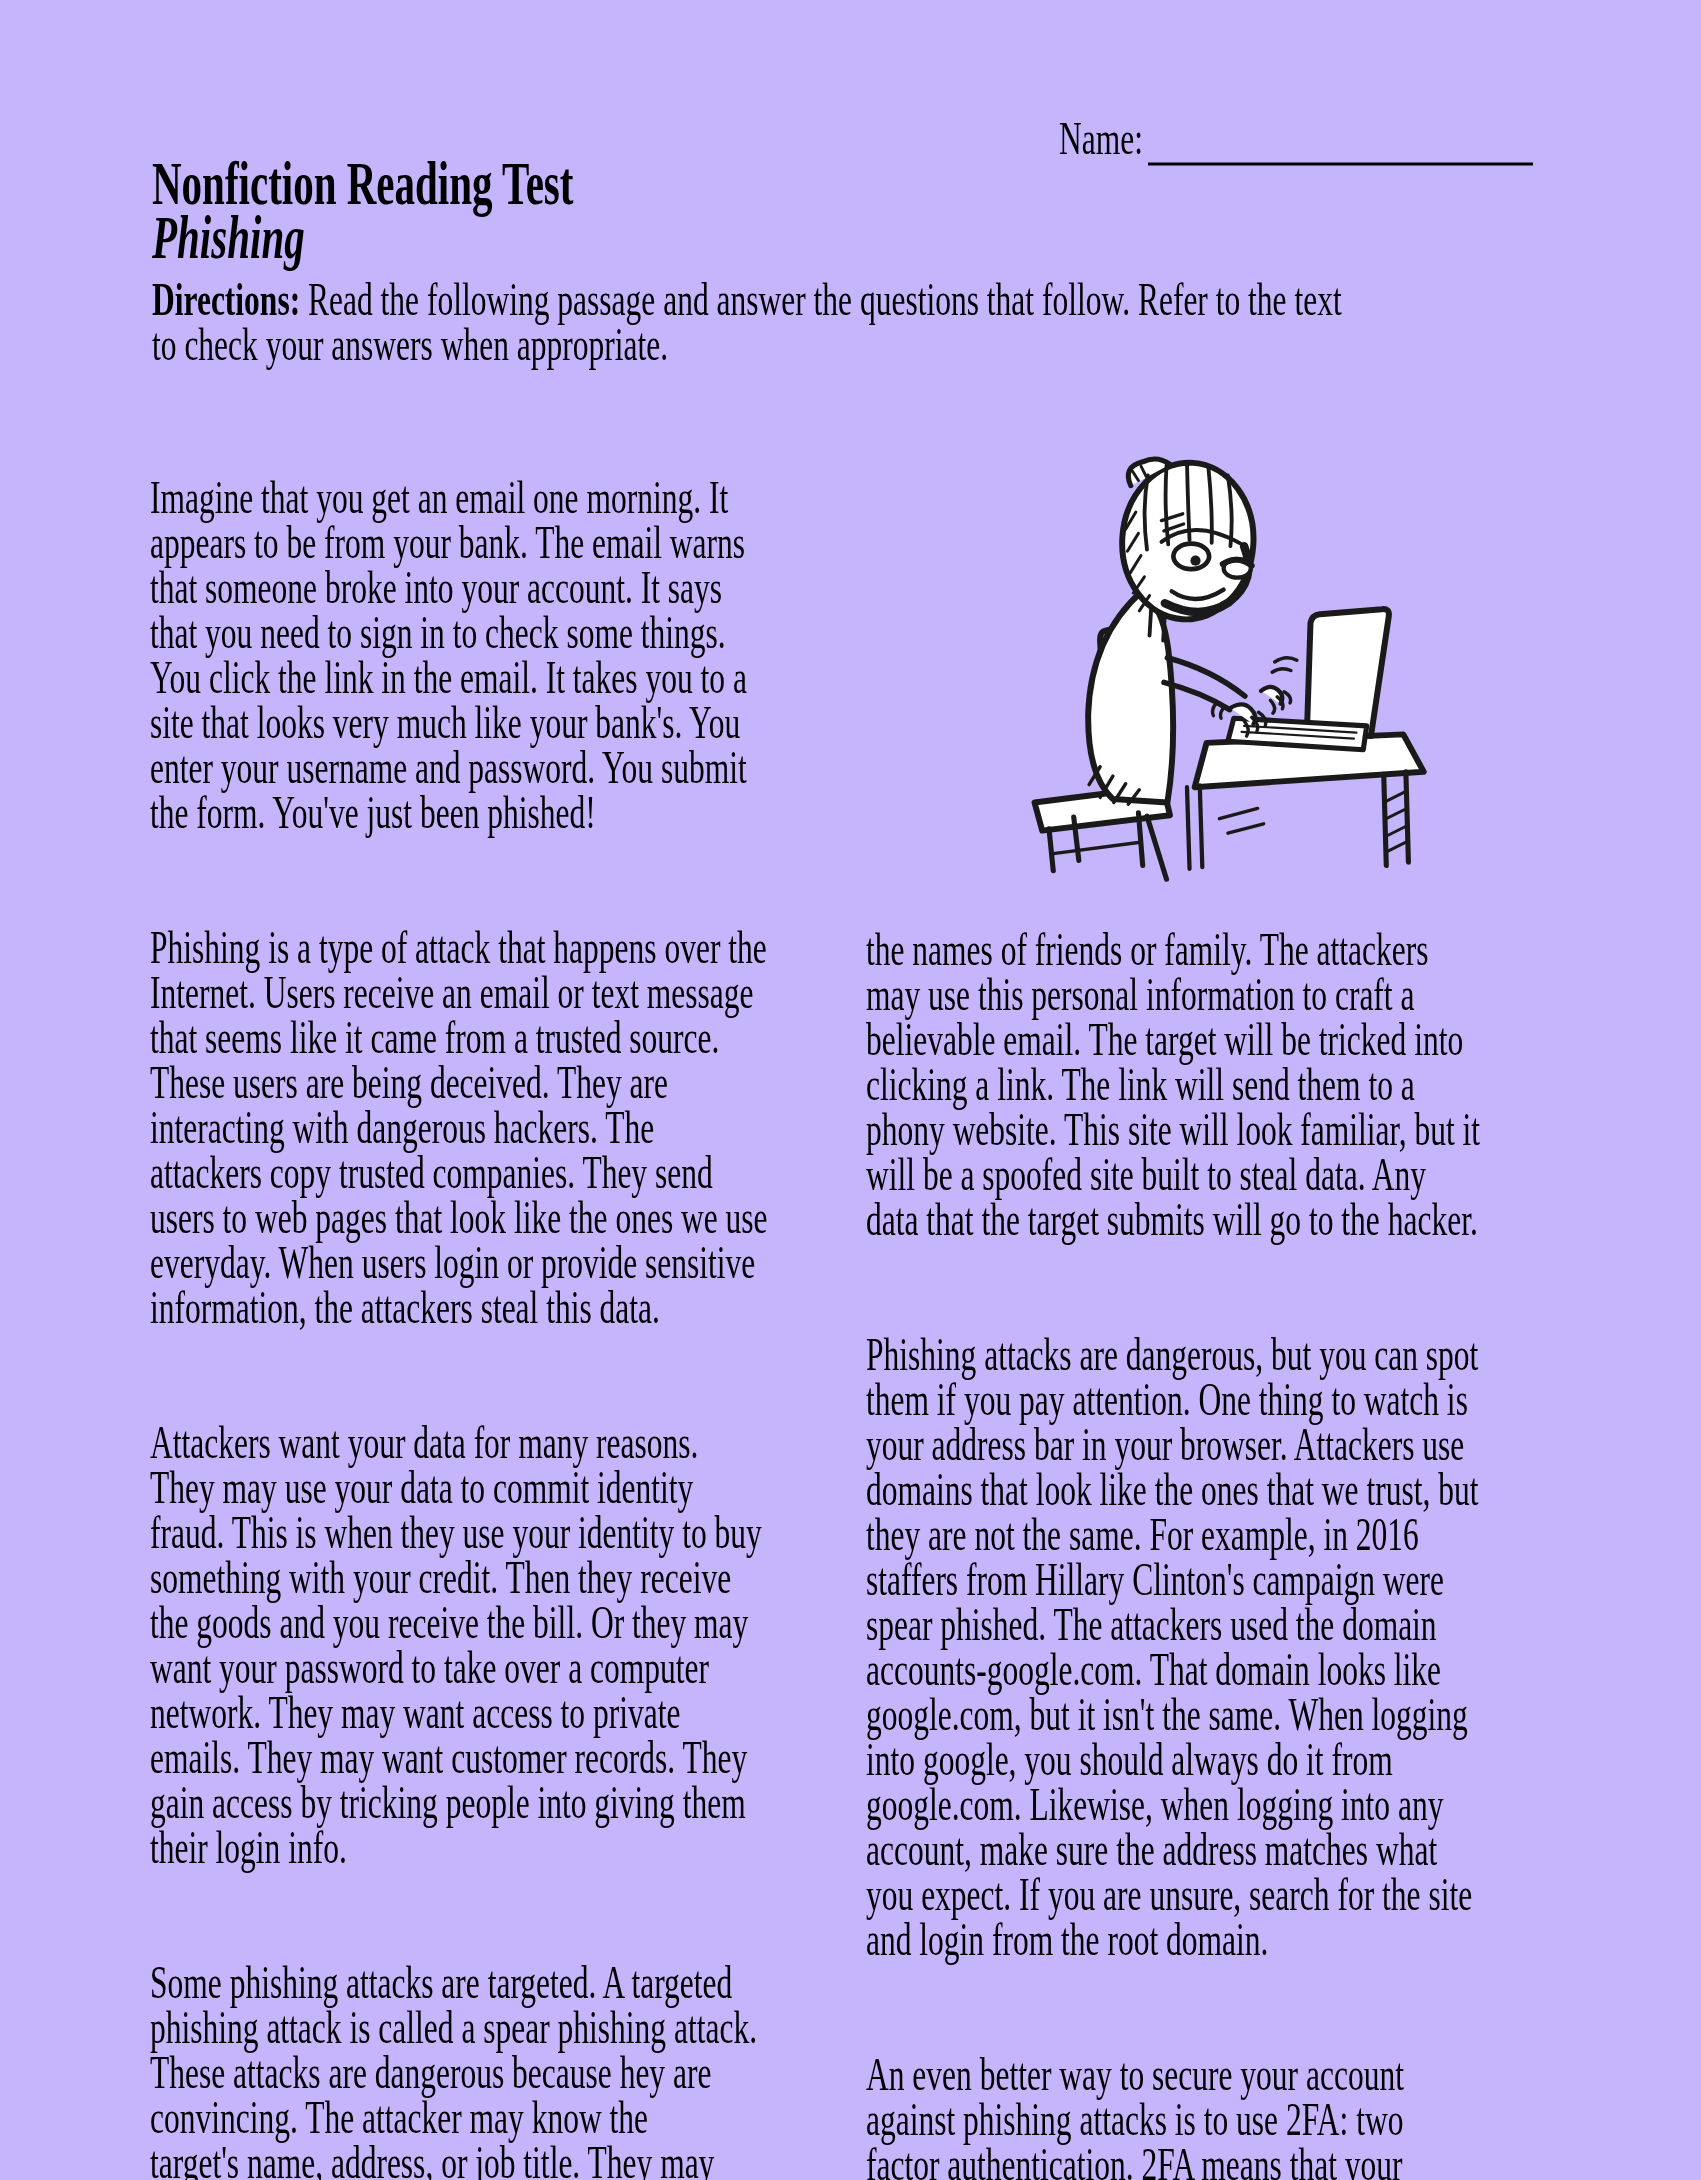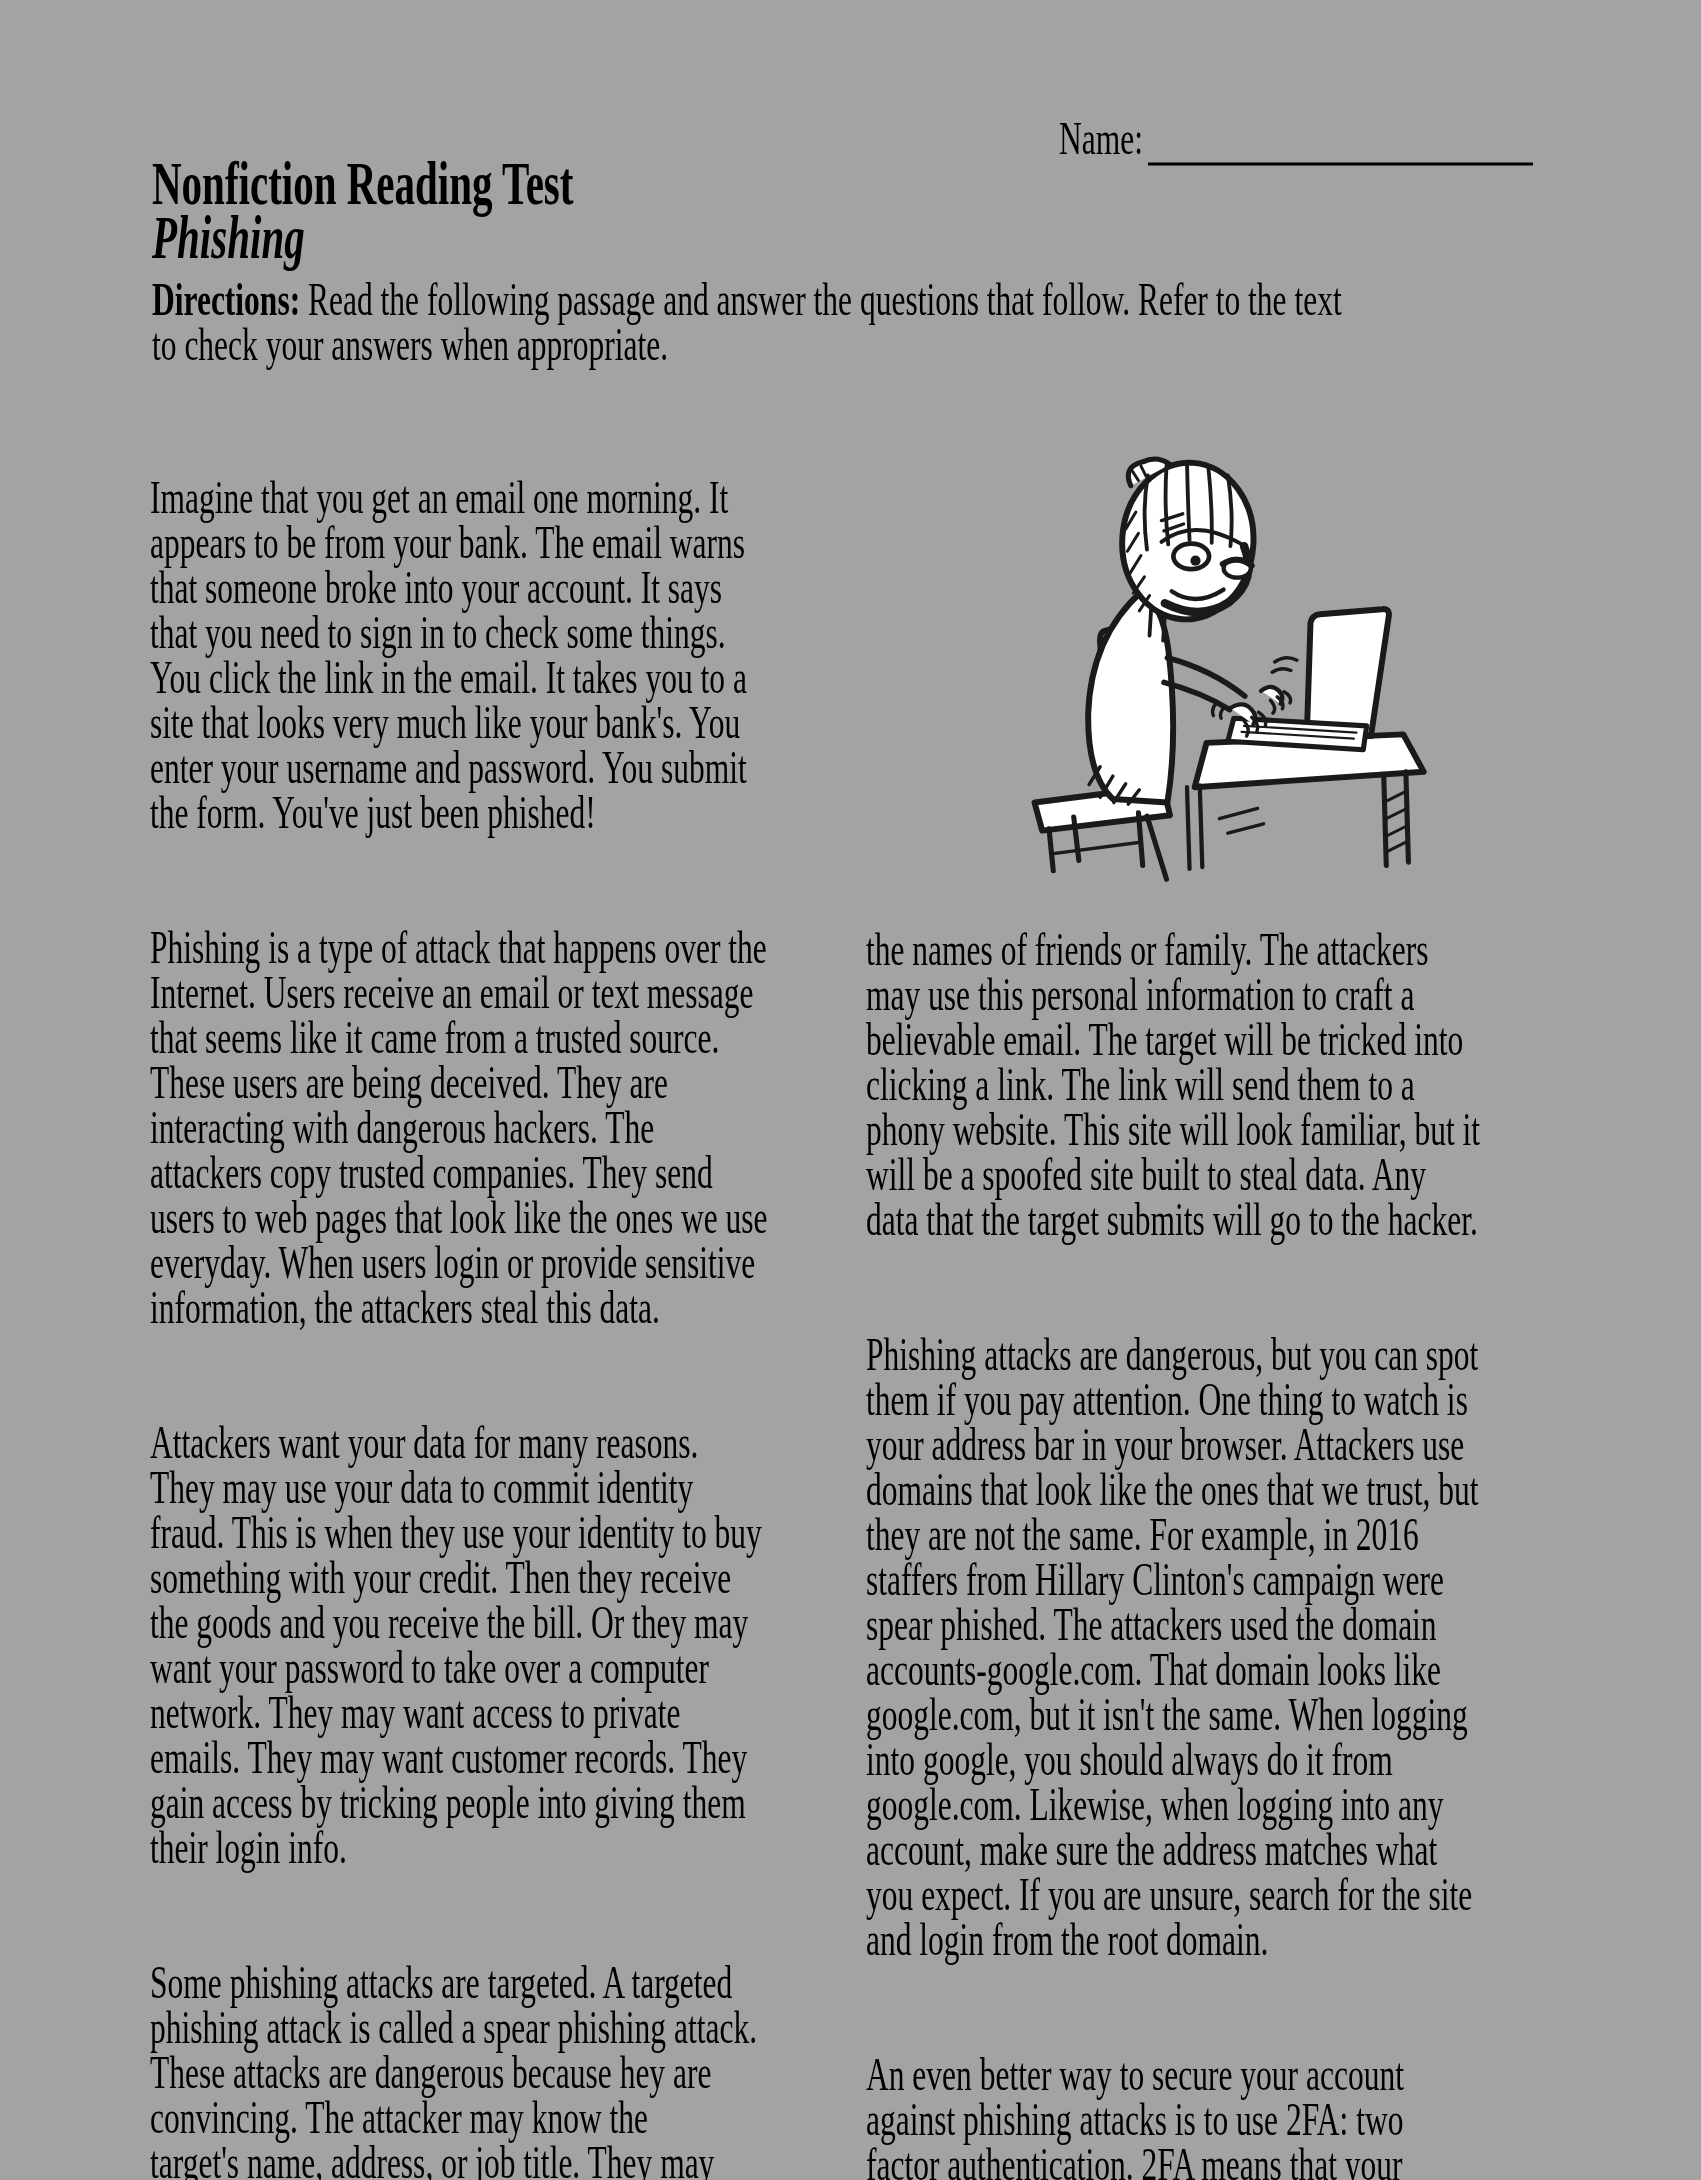--- a/index.html
+++ b/index.html
@@ -1,19 +1,19 @@
 <!DOCTYPE html>
 <html style="font-size:13.6px"><head>
 <meta charset="utf-8">
 <style>
   html,body{margin:0;padding:0;background:#ffffff;}
   .page{
     position:relative;
     width:1701px;height:2181px;
-    background:#a3a3a3;
+    background:#c4b5fd;
     color:#000;
     font-family:"Liberation Serif","DejaVu Serif",serif;
     overflow:hidden;
   }
   .abs{position:absolute;}
   
   .stretch{transform:scaleY(1.5);transform-origin:0 0;}
 
   .name-block{left:1059px;top:116px;font-size:31.5px;line-height:30px;white-space:nowrap;}
   .name-underline{display:inline-block;width:385px;border-bottom:2.6px solid #000;margin-left:5.1px;vertical-align:-7.7px;}

